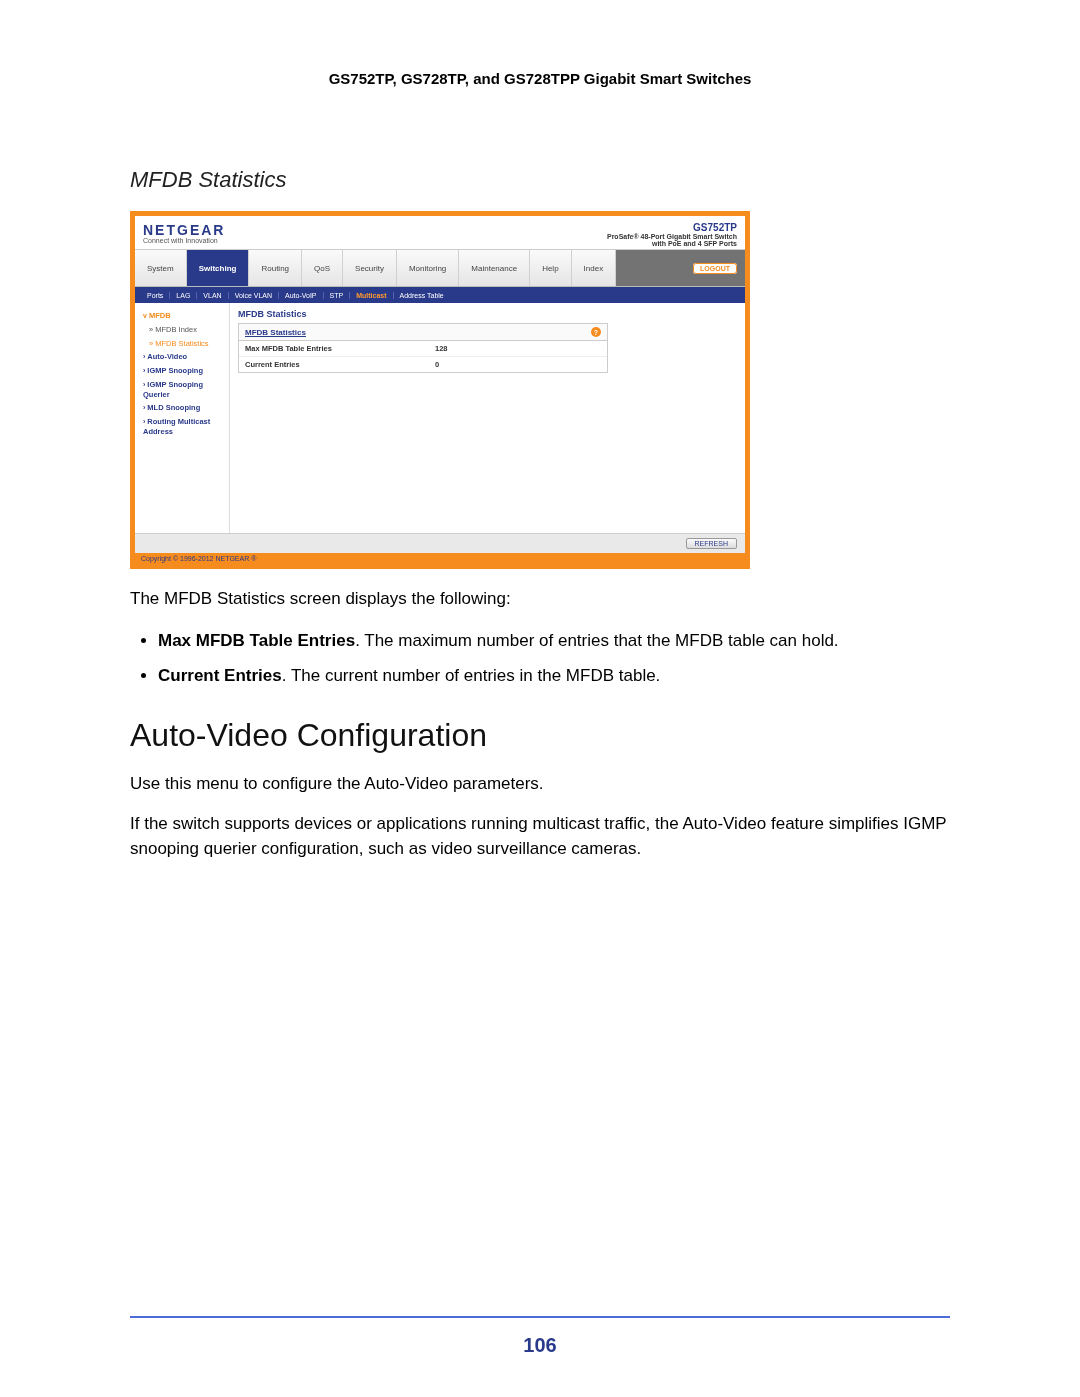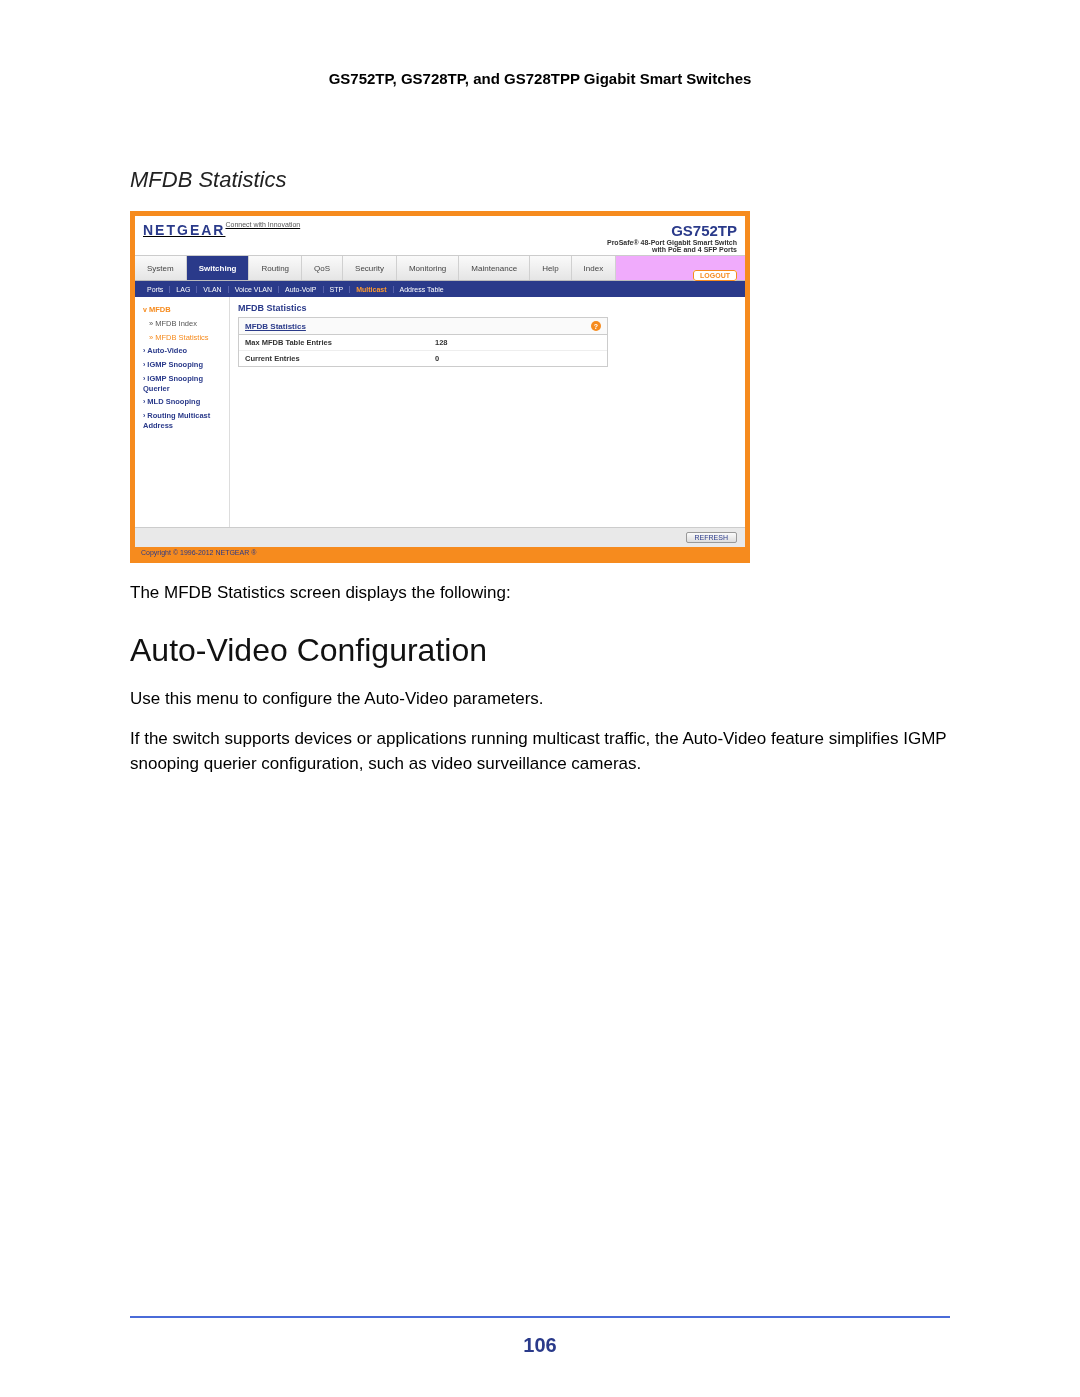--- a/index.html
+++ b/index.html
@@ -44,38 +44,38 @@
     margin: 14px 0 18px 0;
     font-size: 8px;
     background: #fff;
   }
   .shot-top {
     display: flex;
     justify-content: space-between;
     padding: 6px 8px 2px 8px;
     background: #fff;
   }
-  .brand { display: flex; flex-direction: row; text-decoration: underline; }
+  .brand { display: flex; flex-direction: column; }
   .brand-name {
     color: #2a3a8a;
     font-weight: bold;
     letter-spacing: 2px;
     font-size: 14px;
   }
   .brand-tag { color: #555; font-size: 7px; margin-top: -1px; }
   .model-block { text-align: right; }
-  .model { color: #2a3a8a; font-weight: bold; font-size: 15px; }
+  .model { color: #2a3a8a; font-weight: bold; font-size: 10px; }
   .model-sub { color: #333; font-size: 7px; font-weight: bold; }
   .top-tabs {
     display: flex;
-    background: #f0abfc;
+    background: #737373;
     border-top: 1px solid #ccc;
     border-bottom: 1px solid #bbb;
-    align-items: flex-end;
-    height: 26px;
+    align-items: center;
+    height: 38px;
   }
   .top-tab {
     padding: 0 12px;
     height: 100%;
     display: flex;
     align-items: center;
     font-size: 8px;
     color: #444;
     border-right: 1px solid #d0d0d0;
     background: linear-gradient(#fafafa,#e5e5e5);
@@ -287,20 +287,28 @@
     </div>
 
     <div class="shot-footer">
       <span class="refresh-btn">REFRESH</span>
     </div>
     <div class="copyright-bar">Copyright © 1996-2012 NETGEAR ®</div>
   </div>
 
   <p class="body-text">The MFDB Statistics screen displays the following:</p>
 
+  <ul class="desc-list">
+    <li>
+      <b>Max MFDB Table Entries</b><span>. The maximum number of entries that the MFDB table can hold.</span>
+    </li>
+    <li>
+      <b>Current Entries</b><span>. The current number of entries in the MFDB table.</span>
+    </li>
+  </ul>
 
   <div class="h2-title">Auto-Video Configuration</div>
   <p class="body-text">Use this menu to configure the Auto-Video parameters.</p>
   <p class="body-text">If the switch supports devices or applications running multicast traffic, the Auto-Video feature simplifies IGMP snooping querier configuration, such as video surveillance cameras.</p>
 </div>
 
 <div class="page-footer">
   <span>106</span>
 </div>
 

